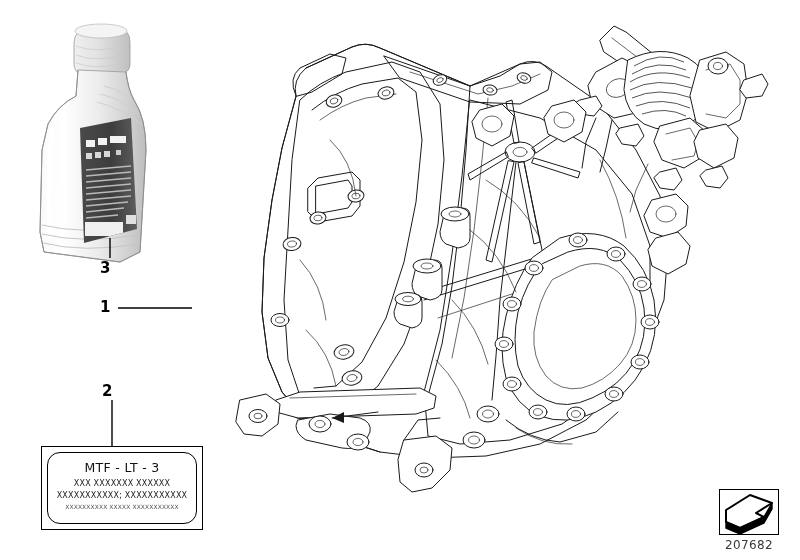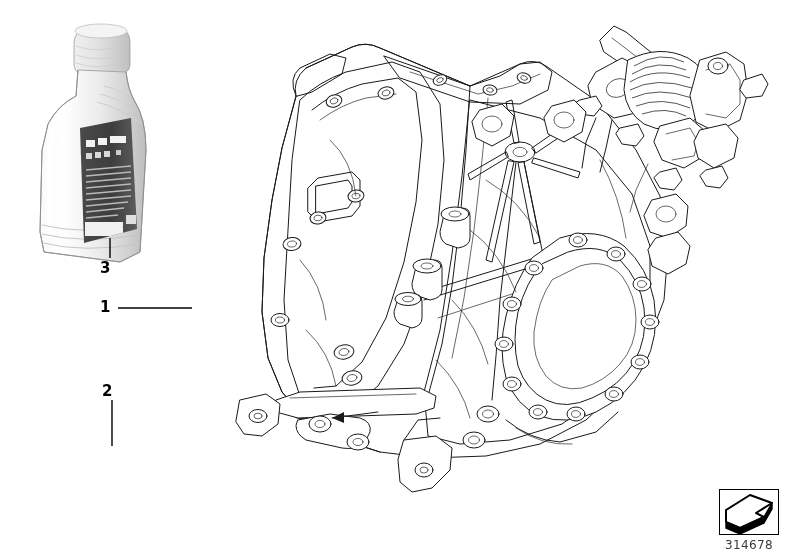--- a/index.html
+++ b/index.html
@@ -484,22 +484,30 @@
   <svg class="layer" viewBox="0 0 800 560" width="800" height="560">
     <line class="leader" x1="110" y1="258" x2="110" y2="238"></line>
     <line class="leader" x1="118" y1="308" x2="192" y2="308"></line>
     <line class="leader" x1="112" y1="400" x2="112" y2="446"></line>
   </svg>
 
   <div class="callout" id="callout-1">1</div>
   <div class="callout" id="callout-2">2</div>
   <div class="callout" id="callout-3">3</div>
 
+  <div id="part-label-box">
+    <div id="part-label-inner">
+      <div id="label-title">MTF - LT - 3</div>
+      <div class="label-line">XXX XXXXXXX XXXXXX</div>
+      <div class="label-line">XXXXXXXXXXX; XXXXXXXXXXX</div>
+      <div class="label-line small">XXXXXXXXXX XXXXX XXXXXXXXXXX</div>
+    </div>
+  </div>
 
   <div id="diagram-id-box">
     <svg width="58" height="44" viewBox="0 0 58 44">
       <path d="M6 20 L30 5 L52 13 L36 23 L44 27 L20 38 L6 32 Z" fill="#ffffff" stroke="#000000" stroke-width="2" stroke-linejoin="round"></path>
       <path d="M6 32 L20 38 L44 27 L52 13 L52 19 L44 33 L20 44 L6 38 Z" fill="#000000" stroke="#000000" stroke-width="1.4" stroke-linejoin="round"></path>
     </svg>
   </div>
-  <div id="diagram-number">314678</div>
+  <div id="diagram-number">207682</div>
 
 </div>
 
 </body></html>

